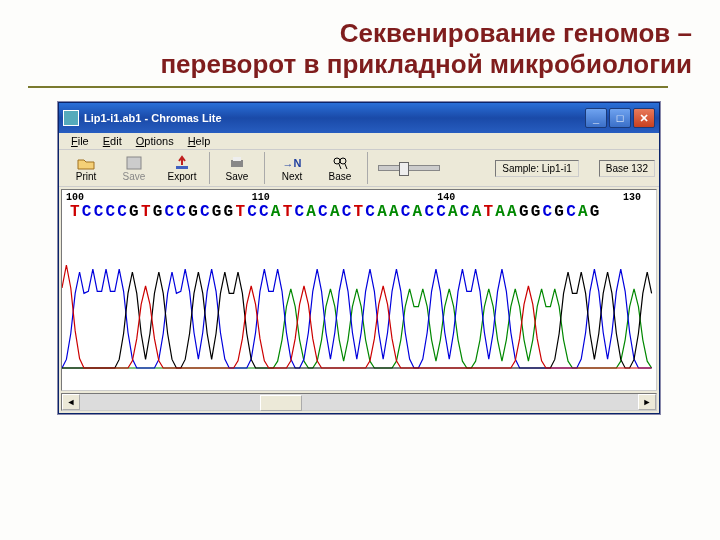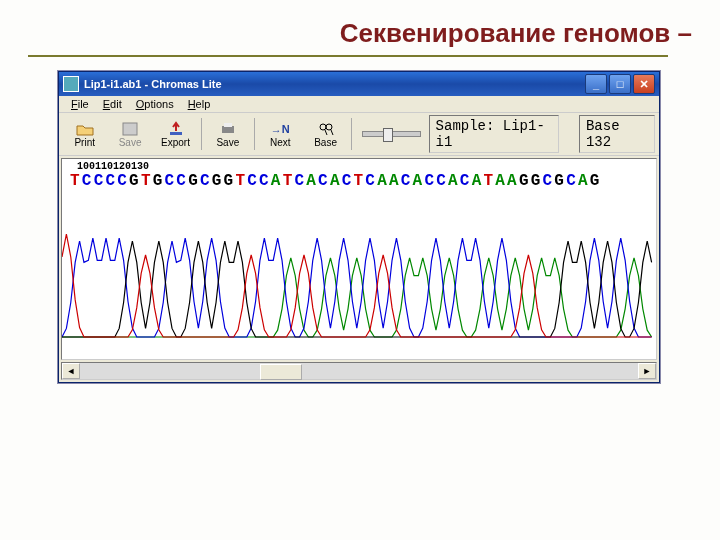--- a/index.html
+++ b/index.html
@@ -40,21 +40,21 @@
   .app-window {
     width: 600px;
     margin-left: 30px;
     border: 1px solid #0a246a;
     background: #ece9d8;
     font-family: Tahoma, Arial, sans-serif;
     font-size: 11px;
     box-shadow: 0 0 0 1px #88a;
   }
   .titlebar {
-    height: 24px;
+    height: 30px;
     background: linear-gradient(to bottom, #2a6fd8, #1a4aa8 50%, #275dc0);
     color: #fff;
     display: flex;
     align-items: center;
     padding: 0 4px;
     font-size: 11px;
     font-weight: bold;
   }
   .titlebar .ico {
     width: 14px; height: 14px;
@@ -92,35 +92,36 @@
     display: flex;
     flex-direction: column;
     align-items: center;
     padding: 2px 2px;
     font-size: 10px;
   }
   .tbtn .ticon { width: 18px; height: 16px; display:flex;align-items:center;justify-content:center; }
   .sep { width:1px; background:#aaa; height:32px; margin:0 2px; }
   .slider { width: 60px; height:4px; background:#ccc; margin:0 6px; position:relative; border:1px solid #888;}
   .slider::after{content:'';position:absolute;left:20px;top:-4px;width:8px;height:12px;background:#eee;border:1px solid #666;}
-  .info { display:flex; gap:20px; font-size:14px; margin-left:auto;font-family:Liberation Mono, monospace;}
+  .info { display:flex; gap:20px; font-size:10px; margin-left:auto;}
   .info div { border:1px inset #ccc; padding:2px 6px; background:#ece9d8;}
   .chrom-area {
     background: #fff;
     border: 1px inset #ccc;
     margin: 2px;
     height: 200px;
     position: relative;
     overflow: hidden;
   }
   .ruler {
     display: flex;
     font-size: 10px;
     color: #000;
-    padding: 2px 15px 0 15px;
+    padding: 2px 15px 0 4px;
+    justify-content: space-between;
     font-family: "Courier New", monospace;
     font-weight: bold;
   }
   .seq {
     font-family: "Courier New", monospace;
     font-size: 16px;
     letter-spacing: 2.2px;
     padding: 0 8px;
     white-space: nowrap;
     font-weight: bold;
@@ -146,20 +147,21 @@
   .scroll-h .track{flex:1;position:relative;height:14px;}
   .scroll-h .thumb{position:absolute;left:180px;width:40px;height:14px;background:#ece9d8;border:1px outset #fff;}
   .disabled { color:#888; }
 </style>
 </head>
 <body>
 
 <div class="slide">
   <div class="title">
     <span>Секвенирование геномов –</span><br>
+    <span>переворот в прикладной микробиологии</span>
   </div>
   <div class="rule"></div>
 
   <div class="app-window">
     <div class="titlebar">
       <div class="ico"></div>
       <span>Lip1-i1.ab1 - Chromas Lite</span>
       <div class="win-btns">
         <div class="win-btn">_</div>
         <div class="win-btn">□</div>
@@ -230,21 +232,21 @@
       <div class="info">
         <div><span>Sample:</span> <span>Lip1-i1</span></div>
         <div><span>Base</span> <span>132</span></div>
       </div>
     </div>
 
     <div class="chrom-area">
       <div class="ruler">
         <span>100</span>
         <span>110</span>
-        <span>120</span>
+        <span>140</span>
         <span>130</span>
       </div>
       <div class="seq" id="seq"><span class="T">T</span><span class="C">C</span><span class="C">C</span><span class="C">C</span><span class="C">C</span><span class="G">G</span><span class="T">T</span><span class="G">G</span><span class="C">C</span><span class="C">C</span><span class="G">G</span><span class="C">C</span><span class="G">G</span><span class="G">G</span><span class="T">T</span><span class="C">C</span><span class="C">C</span><span class="A">A</span><span class="T">T</span><span class="C">C</span><span class="A">A</span><span class="C">C</span><span class="A">A</span><span class="C">C</span><span class="T">T</span><span class="C">C</span><span class="A">A</span><span class="A">A</span><span class="C">C</span><span class="A">A</span><span class="C">C</span><span class="C">C</span><span class="A">A</span><span class="C">C</span><span class="A">A</span><span class="T">T</span><span class="A">A</span><span class="A">A</span><span class="G">G</span><span class="G">G</span><span class="C">C</span><span class="G">G</span><span class="C">C</span><span class="A">A</span><span class="G">G</span></div>
       <div class="traces">
         <svg id="tracesvg" viewBox="0 0 595 150" preserveAspectRatio="none">
             <path d="M0.0 146.0 L4.4 146.0 L8.8 146.0 L13.2 146.0 L17.6 146.0 L22.0 146.0 L26.4 146.0 L30.9 146.0 L35.3 146.0 L39.7 146.0 L44.1 146.0 L48.5 146.0 L52.9 146.0 L57.3 146.0 L61.7 146.0 L66.1 146.0 L70.5 146.0 L74.9 146.0 L79.3 146.0 L83.7 146.0 L88.1 146.0 L92.6 146.0 L97.0 146.0 L101.4 146.0 L105.8 146.0 L110.2 146.0 L114.6 146.0 L119.0 146.0 L123.4 146.0 L127.8 146.0 L132.2 146.0 L136.6 146.0 L141.0 146.0 L145.4 146.0 L149.9 146.0 L154.3 146.0 L158.7 146.0 L163.1 146.0 L167.5 146.0 L171.9 146.0 L176.3 146.0 L180.7 146.0 L185.1 146.0 L189.5 146.0 L193.9 146.0 L198.3 146.0 L202.7 146.0 L207.1 146.0 L211.6 146.0 L216.0 139.2 L220.4 117.8 L224.8 84.6 L229.2 66.8 L233.6 84.6 L238.0 117.8 L242.4 139.2 L246.8 146.0 L251.2 146.0 L255.6 139.2 L260.0 117.8 L264.4 84.6 L268.9 66.8 L273.3 84.6 L277.7 117.8 L282.1 139.2 L286.5 117.8 L290.9 84.6 L295.3 66.8 L299.7 84.6 L304.1 117.8 L308.5 139.2 L312.9 146.0 L317.3 146.0 L321.7 146.0 L326.1 146.0 L330.6 146.0 L335.0 139.2 L339.4 117.8 L343.8 84.6 L348.2 66.8 L352.6 84.6 L357.0 84.6 L361.4 66.8 L365.8 84.6 L370.2 117.8 L374.6 139.2 L379.0 117.8 L383.4 84.6 L387.9 66.8 L392.3 84.6 L396.7 117.8 L401.1 139.2 L405.5 146.0 L409.9 146.0 L414.3 139.2 L418.7 117.8 L423.1 84.6 L427.5 66.8 L431.9 84.6 L436.3 117.8 L440.7 139.2 L445.1 117.8 L449.6 84.6 L454.0 66.8 L458.4 84.6 L462.8 117.8 L467.2 139.2 L471.6 117.8 L476.0 84.6 L480.4 66.8 L484.8 84.6 L489.2 84.6 L493.6 66.8 L498.0 84.6 L502.4 117.8 L506.9 139.2 L511.3 146.0 L515.7 146.0 L520.1 146.0 L524.5 146.0 L528.9 146.0 L533.3 146.0 L537.7 146.0 L542.1 146.0 L546.5 146.0 L550.9 146.0 L555.3 146.0 L559.7 139.2 L564.1 117.8 L568.6 84.6 L573.0 66.8 L577.4 84.6 L581.8 117.8 L586.2 139.2 L590.6 146.0 " fill="none" stroke="#008800" stroke-width="1.2"></path>
             <path d="M0.0 146.0 L4.4 137.4 L8.8 111.5 L13.2 71.4 L17.6 50.0 L22.0 71.4 L26.4 69.3 L30.9 47.2 L35.3 69.3 L39.7 69.3 L44.1 47.2 L48.5 69.3 L52.9 69.3 L57.3 47.2 L61.7 69.3 L66.1 110.5 L70.5 137.1 L74.9 146.0 L79.3 146.0 L83.7 146.0 L88.1 146.0 L92.6 146.0 L97.0 137.4 L101.4 111.5 L105.8 71.4 L110.2 50.0 L114.6 71.4 L119.0 69.3 L123.4 47.2 L127.8 69.3 L132.2 110.5 L136.6 137.1 L141.0 110.5 L145.4 69.3 L149.9 47.2 L154.3 69.3 L158.7 110.5 L163.1 137.1 L167.5 146.0 L171.9 146.0 L176.3 146.0 L180.7 146.0 L185.1 146.0 L189.5 137.1 L193.9 110.5 L198.3 69.3 L202.7 47.2 L207.1 69.3 L211.6 69.3 L216.0 47.2 L220.4 69.3 L224.8 110.5 L229.2 137.1 L233.6 146.0 L238.0 146.0 L242.4 137.1 L246.8 110.5 L251.2 69.3 L255.6 47.2 L260.0 69.3 L264.4 110.5 L268.9 137.1 L273.3 110.5 L277.7 69.3 L282.1 47.2 L286.5 69.3 L290.9 110.5 L295.3 137.1 L299.7 110.5 L304.1 69.3 L308.5 47.2 L312.9 69.3 L317.3 110.5 L321.7 137.1 L326.1 110.5 L330.6 69.3 L335.0 47.2 L339.4 69.3 L343.8 110.5 L348.2 137.1 L352.6 146.0 L357.0 146.0 L361.4 137.1 L365.8 110.5 L370.2 69.3 L374.6 47.2 L379.0 69.3 L383.4 110.5 L387.9 137.1 L392.3 110.5 L396.7 69.3 L401.1 47.2 L405.5 69.3 L409.9 69.3 L414.3 47.2 L418.7 69.3 L423.1 110.5 L427.5 137.1 L431.9 110.5 L436.3 69.3 L440.7 47.2 L445.1 69.3 L449.6 110.5 L454.0 137.1 L458.4 146.0 L462.8 146.0 L467.2 146.0 L471.6 146.0 L476.0 146.0 L480.4 146.0 L484.8 146.0 L489.2 146.0 L493.6 146.0 L498.0 146.0 L502.4 146.0 L506.9 146.0 L511.3 146.0 L515.7 146.0 L520.1 137.1 L524.5 110.5 L528.9 69.3 L533.3 47.2 L537.7 69.3 L542.1 110.5 L546.5 137.1 L550.9 110.5 L555.3 69.3 L559.7 47.2 L564.1 69.3 L568.6 110.5 L573.0 137.1 L577.4 146.0 L581.8 146.0 L586.2 146.0 L590.6 146.0 " fill="none" stroke="#0000dd" stroke-width="1.2"></path>
             <path d="M0.0 146.0 L4.4 146.0 L8.8 146.0 L13.2 146.0 L17.6 146.0 L22.0 146.0 L26.4 146.0 L30.9 146.0 L35.3 146.0 L39.7 146.0 L44.1 146.0 L48.5 146.0 L52.9 146.0 L57.3 137.4 L61.7 111.5 L66.1 71.4 L70.5 50.0 L74.9 71.4 L79.3 111.5 L83.7 137.4 L88.1 111.5 L92.6 71.4 L97.0 50.0 L101.4 71.4 L105.8 111.5 L110.2 137.4 L114.6 146.0 L119.0 146.0 L123.4 137.4 L127.8 111.5 L132.2 71.4 L136.6 50.0 L141.0 71.4 L145.4 111.5 L149.9 137.4 L154.3 111.5 L158.7 71.4 L163.1 50.0 L167.5 71.4 L171.9 71.4 L176.3 50.0 L180.7 71.4 L185.1 111.5 L189.5 137.4 L193.9 146.0 L198.3 146.0 L202.7 146.0 L207.1 146.0 L211.6 146.0 L216.0 146.0 L220.4 146.0 L224.8 146.0 L229.2 146.0 L233.6 146.0 L238.0 146.0 L242.4 146.0 L246.8 146.0 L251.2 146.0 L255.6 146.0 L260.0 146.0 L264.4 146.0 L268.9 146.0 L273.3 146.0 L277.7 146.0 L282.1 146.0 L286.5 146.0 L290.9 146.0 L295.3 146.0 L299.7 146.0 L304.1 146.0 L308.5 146.0 L312.9 146.0 L317.3 146.0 L321.7 146.0 L326.1 146.0 L330.6 146.0 L335.0 146.0 L339.4 146.0 L343.8 146.0 L348.2 146.0 L352.6 146.0 L357.0 146.0 L361.4 146.0 L365.8 146.0 L370.2 146.0 L374.6 146.0 L379.0 146.0 L383.4 146.0 L387.9 146.0 L392.3 146.0 L396.7 146.0 L401.1 146.0 L405.5 146.0 L409.9 146.0 L414.3 146.0 L418.7 146.0 L423.1 146.0 L427.5 146.0 L431.9 146.0 L436.3 146.0 L440.7 146.0 L445.1 146.0 L449.6 146.0 L454.0 146.0 L458.4 146.0 L462.8 146.0 L467.2 146.0 L471.6 146.0 L476.0 146.0 L480.4 146.0 L484.8 146.0 L489.2 146.0 L493.6 137.4 L498.0 111.5 L502.4 71.4 L506.9 50.0 L511.3 71.4 L515.7 71.4 L520.1 50.0 L524.5 71.4 L528.9 111.5 L533.3 137.4 L537.7 111.5 L542.1 71.4 L546.5 50.0 L550.9 71.4 L555.3 111.5 L559.7 137.4 L564.1 146.0 L568.6 146.0 L573.0 137.4 L577.4 111.5 L581.8 71.4 L586.2 50.0 L590.6 71.4 " fill="none" stroke="#000000" stroke-width="1.2"></path>
             <path d="M0.0 66.0 L4.4 43.0 L8.8 66.0 L13.2 108.9 L17.6 136.6 L22.0 146.0 L26.4 146.0 L30.9 146.0 L35.3 146.0 L39.7 146.0 L44.1 146.0 L48.5 146.0 L52.9 146.0 L57.3 146.0 L61.7 146.0 L66.1 146.0 L70.5 138.9 L74.9 116.7 L79.3 82.4 L83.7 64.0 L88.1 82.4 L92.6 116.7 L97.0 138.9 L101.4 146.0 L105.8 146.0 L110.2 146.0 L114.6 146.0 L119.0 146.0 L123.4 146.0 L127.8 146.0 L132.2 146.0 L136.6 146.0 L141.0 146.0 L145.4 146.0 L149.9 146.0 L154.3 146.0 L158.7 146.0 L163.1 146.0 L167.5 146.0 L171.9 146.0 L176.3 138.9 L180.7 116.7 L185.1 82.4 L189.5 64.0 L193.9 82.4 L198.3 116.7 L202.7 138.9 L207.1 146.0 L211.6 146.0 L216.0 146.0 L220.4 146.0 L224.8 146.0 L229.2 138.9 L233.6 116.7 L238.0 82.4 L242.4 64.0 L246.8 82.4 L251.2 116.7 L255.6 138.9 L260.0 146.0 L264.4 146.0 L268.9 146.0 L273.3 146.0 L277.7 146.0 L282.1 146.0 L286.5 146.0 L290.9 146.0 L295.3 146.0 L299.7 146.0 L304.1 146.0 L308.5 138.9 L312.9 116.7 L317.3 82.4 L321.7 64.0 L326.1 82.4 L330.6 116.7 L335.0 138.9 L339.4 146.0 L343.8 146.0 L348.2 146.0 L352.6 146.0 L357.0 146.0 L361.4 146.0 L365.8 146.0 L370.2 146.0 L374.6 146.0 L379.0 146.0 L383.4 146.0 L387.9 146.0 L392.3 146.0 L396.7 146.0 L401.1 146.0 L405.5 146.0 L409.9 146.0 L414.3 146.0 L418.7 146.0 L423.1 146.0 L427.5 146.0 L431.9 146.0 L436.3 146.0 L440.7 146.0 L445.1 146.0 L449.6 146.0 L454.0 138.9 L458.4 116.7 L462.8 82.4 L467.2 64.0 L471.6 82.4 L476.0 116.7 L480.4 138.9 L484.8 146.0 L489.2 146.0 L493.6 146.0 L498.0 146.0 L502.4 146.0 L506.9 146.0 L511.3 146.0 L515.7 146.0 L520.1 146.0 L524.5 146.0 L528.9 146.0 L533.3 146.0 L537.7 146.0 L542.1 146.0 L546.5 146.0 L550.9 146.0 L555.3 146.0 L559.7 146.0 L564.1 146.0 L568.6 146.0 L573.0 146.0 L577.4 146.0 L581.8 146.0 L586.2 146.0 L590.6 146.0 " fill="none" stroke="#cc0000" stroke-width="1.2"></path>
           </svg>

